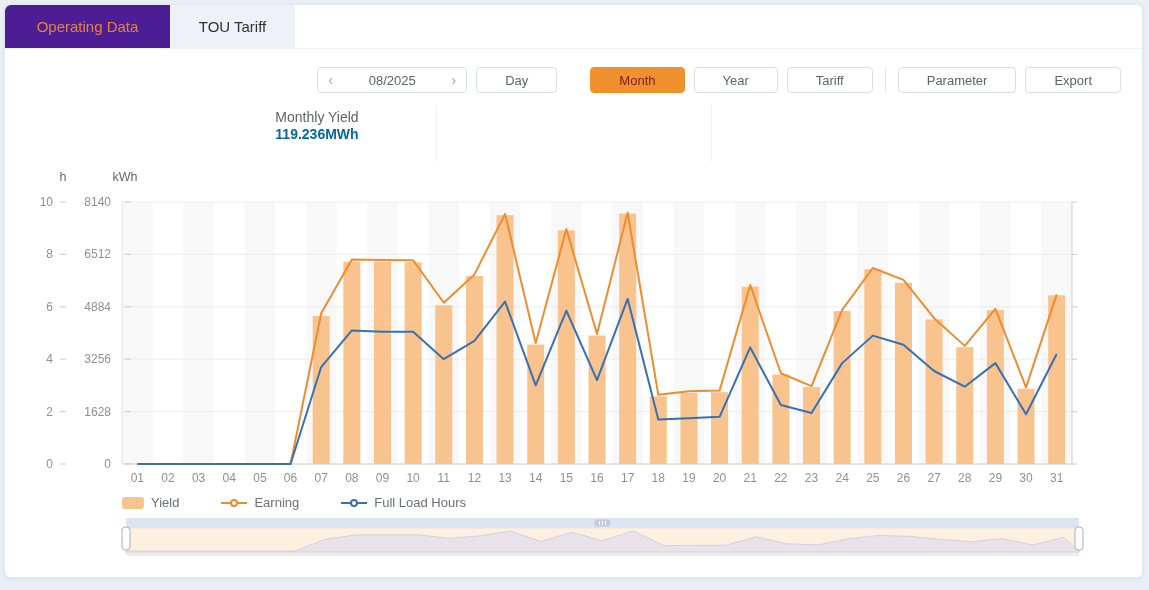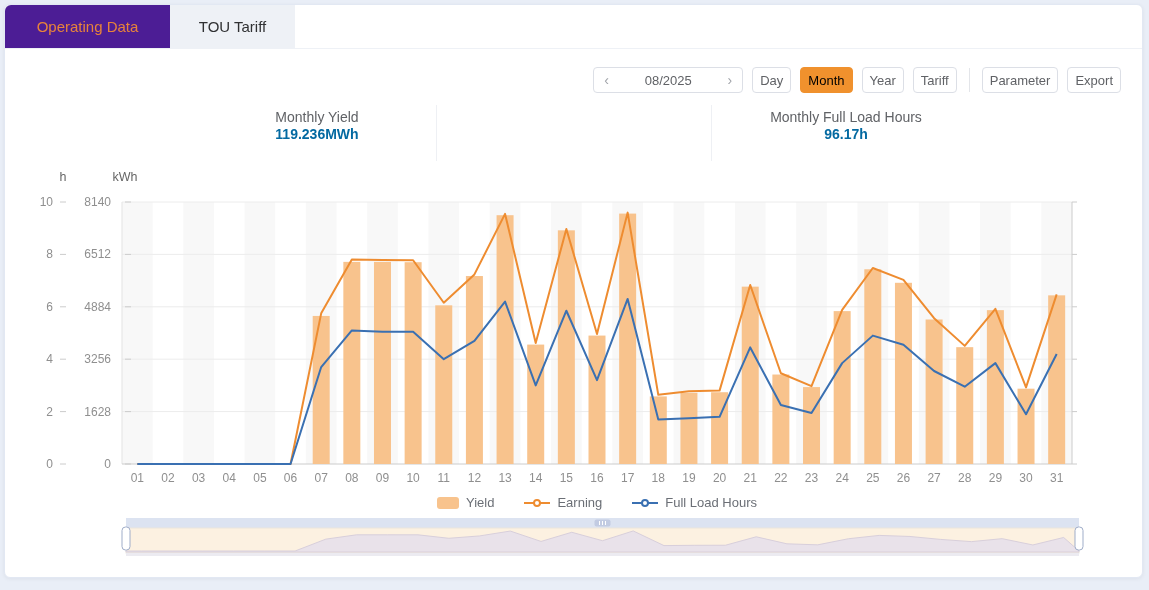--- a/index.html
+++ b/index.html
@@ -9,36 +9,36 @@
   
   .tabbar { position:absolute; left:0; top:0; width:100%; height:44px; display:flex; border-bottom:1px solid #eef1f6; }
   .tab { display:flex; align-items:center; justify-content:center; font-size:15px; cursor:pointer; }
   .tab.active { width:165px; background:#4c1d95; color:#e8833a; border-top-left-radius:6px; }
   .tab.inactive { width:125px; background:#eef1f6; color:#303133; }
 
   
   .toolbar { position:absolute; top:62px; right:21px; display:flex; align-items:center; gap:9px; height:26px; }
   .datebox { width:150px; height:26px; border:1px solid #dcdfe6; border-radius:4px; display:flex; align-items:center; justify-content:space-between; padding:0 10px; color:#606266; font-size:13px; background:#fff; }
   .datebox .arrow { color:#a0a3a9; font-size:14px; cursor:pointer; line-height:1; }
-  .btn { height:26px; padding:0 7px; border:1px solid #dcdfe6; border-radius:4px; background:#fff; color:#606266; font-size:13px; display:flex; align-items:center; cursor:pointer; }
-  .btn.active { background:#f0912d; border-color:#f0912d; color:#000000; }
+  .btn { height:26px; padding:0 28px; border:1px solid #dcdfe6; border-radius:4px; background:#fff; color:#606266; font-size:13px; display:flex; align-items:center; cursor:pointer; }
+  .btn.active { background:#f0912d; border-color:#f0912d; color:#7f1d1d;margin-left:24px; }
   .vdivider { width:1px; height:24px; background:#e3e5e9; margin:0 3px; }
 
   
   .metric { position:absolute; top:104px; transform:translateX(-50%); text-align:center; }
   .metric .label { font-size:14px; color:#606266; }
   .metric .value { font-size:14px; font-weight:bold; color:#0369a1; margin-top:1px; }
   .hdiv { position:absolute; top:100px; width:1px; height:56px; background:#eef0f4; }
 
   
   #chart-svg { position:absolute; left:0; top:0; width:1139px; height:574px; }
   #chart-svg text { font-family:"Liberation Sans", sans-serif; }
 
   
-  .legend { position:absolute; left:117px; top:490px; width:950px; display:flex; justify-content:center; align-items:center; gap:30px; }
+  .legend { position:absolute; left:117px; top:490px; width:950px; display:flex; justify-content:flex-start; align-items:center; gap:42px; }
   .legend-item { display:flex; align-items:center; gap:7px; cursor:pointer; }
   .legend-item .txt { font-size:13px; color:#6b6f76; }
   .swatch { width:22px; height:12px; border-radius:3px; }
   .linemark { position:relative; width:26px; height:12px; }
   .linemark .ln { position:absolute; left:0; right:0; top:5px; height:2px; }
   .linemark .ring { position:absolute; left:9px; top:2px; width:8px; height:8px; border-radius:50%; background:#fff; border-width:2px; border-style:solid; }
 </style>
 </head>
 <body>
 
@@ -216,24 +216,20 @@
       </div>
     <div class="btn">
         <span>Export</span>
       </div>
   </div>
 
   <div class="metric" style="left:312px;">
     <div class="label">Monthly Yield</div>
     <div class="value">119.236MWh</div>
   </div>
-  <div class="metric" style="left:841px;">
-    <div class="label">Monthly Full Load Hours</div>
-    <div class="value">96.17h</div>
-  </div>
   <div class="hdiv" style="left:431px;"></div>
   <div class="hdiv" style="left:706px;"></div>
 
   <div class="legend">
     <div class="legend-item">
       <span class="swatch" id="sw-yield" style="background: rgb(248, 195, 141);"></span>
       <span class="txt">Yield</span>
     </div>
     <div class="legend-item">
       <span class="linemark">

